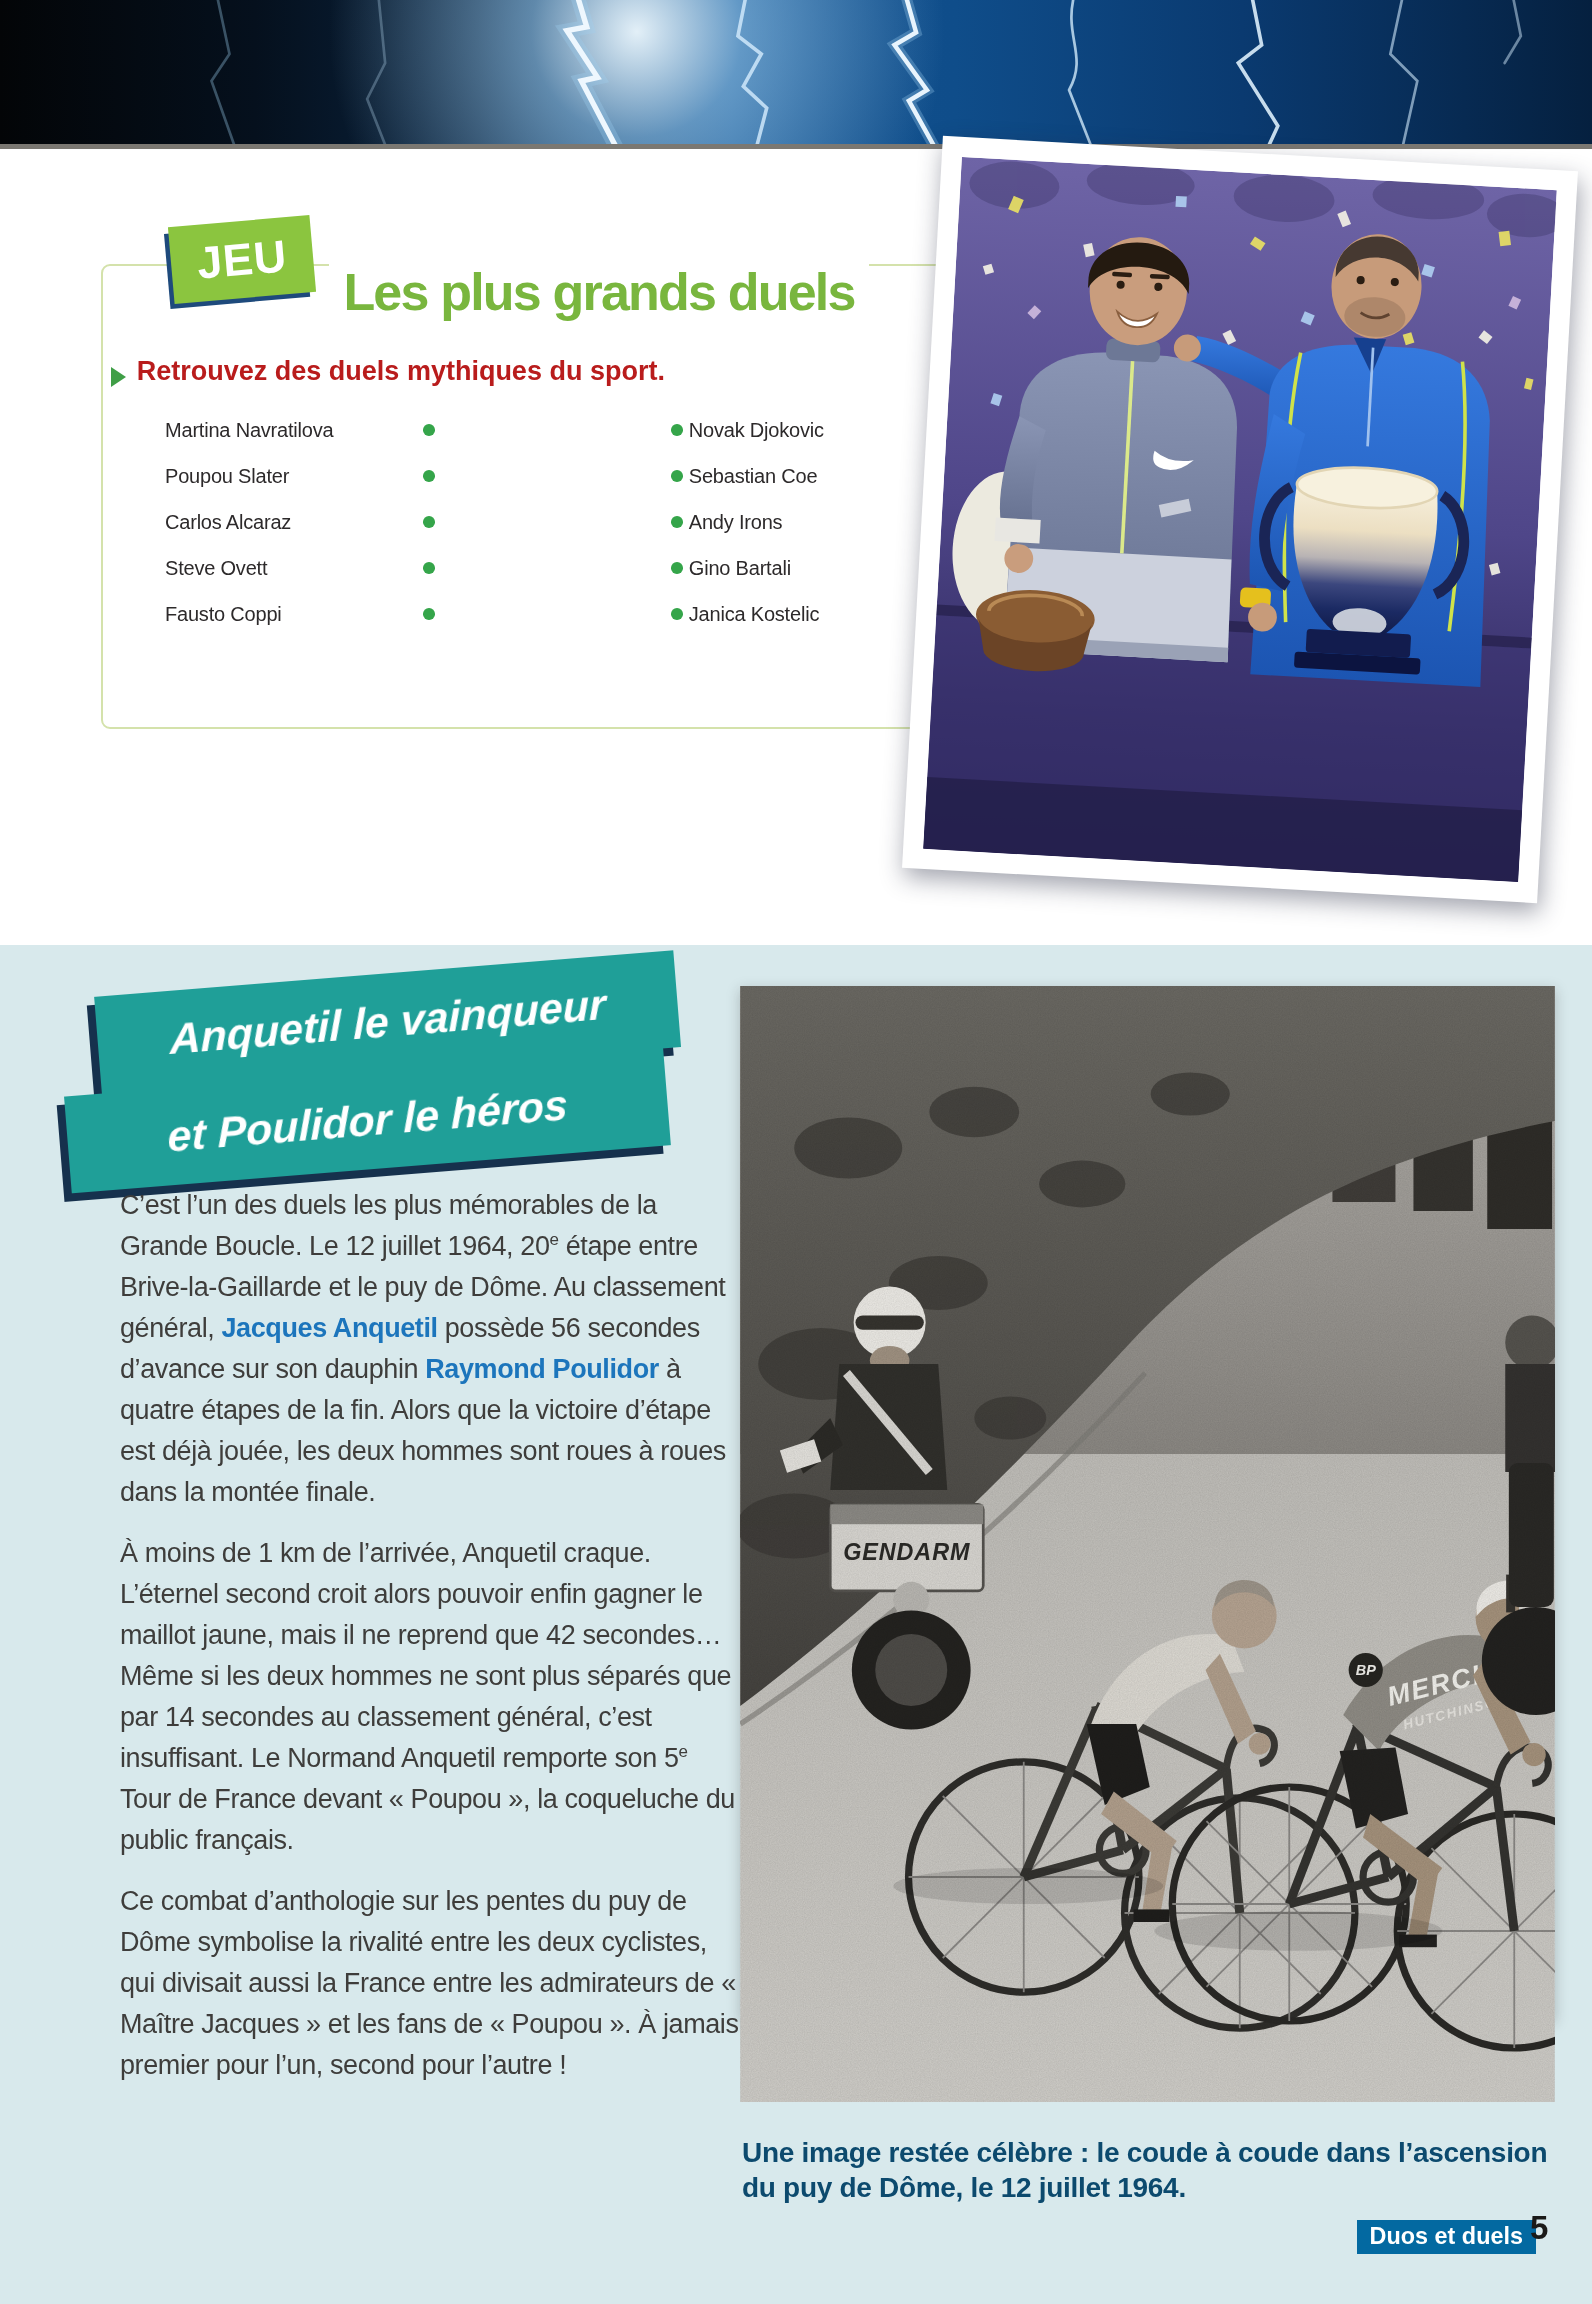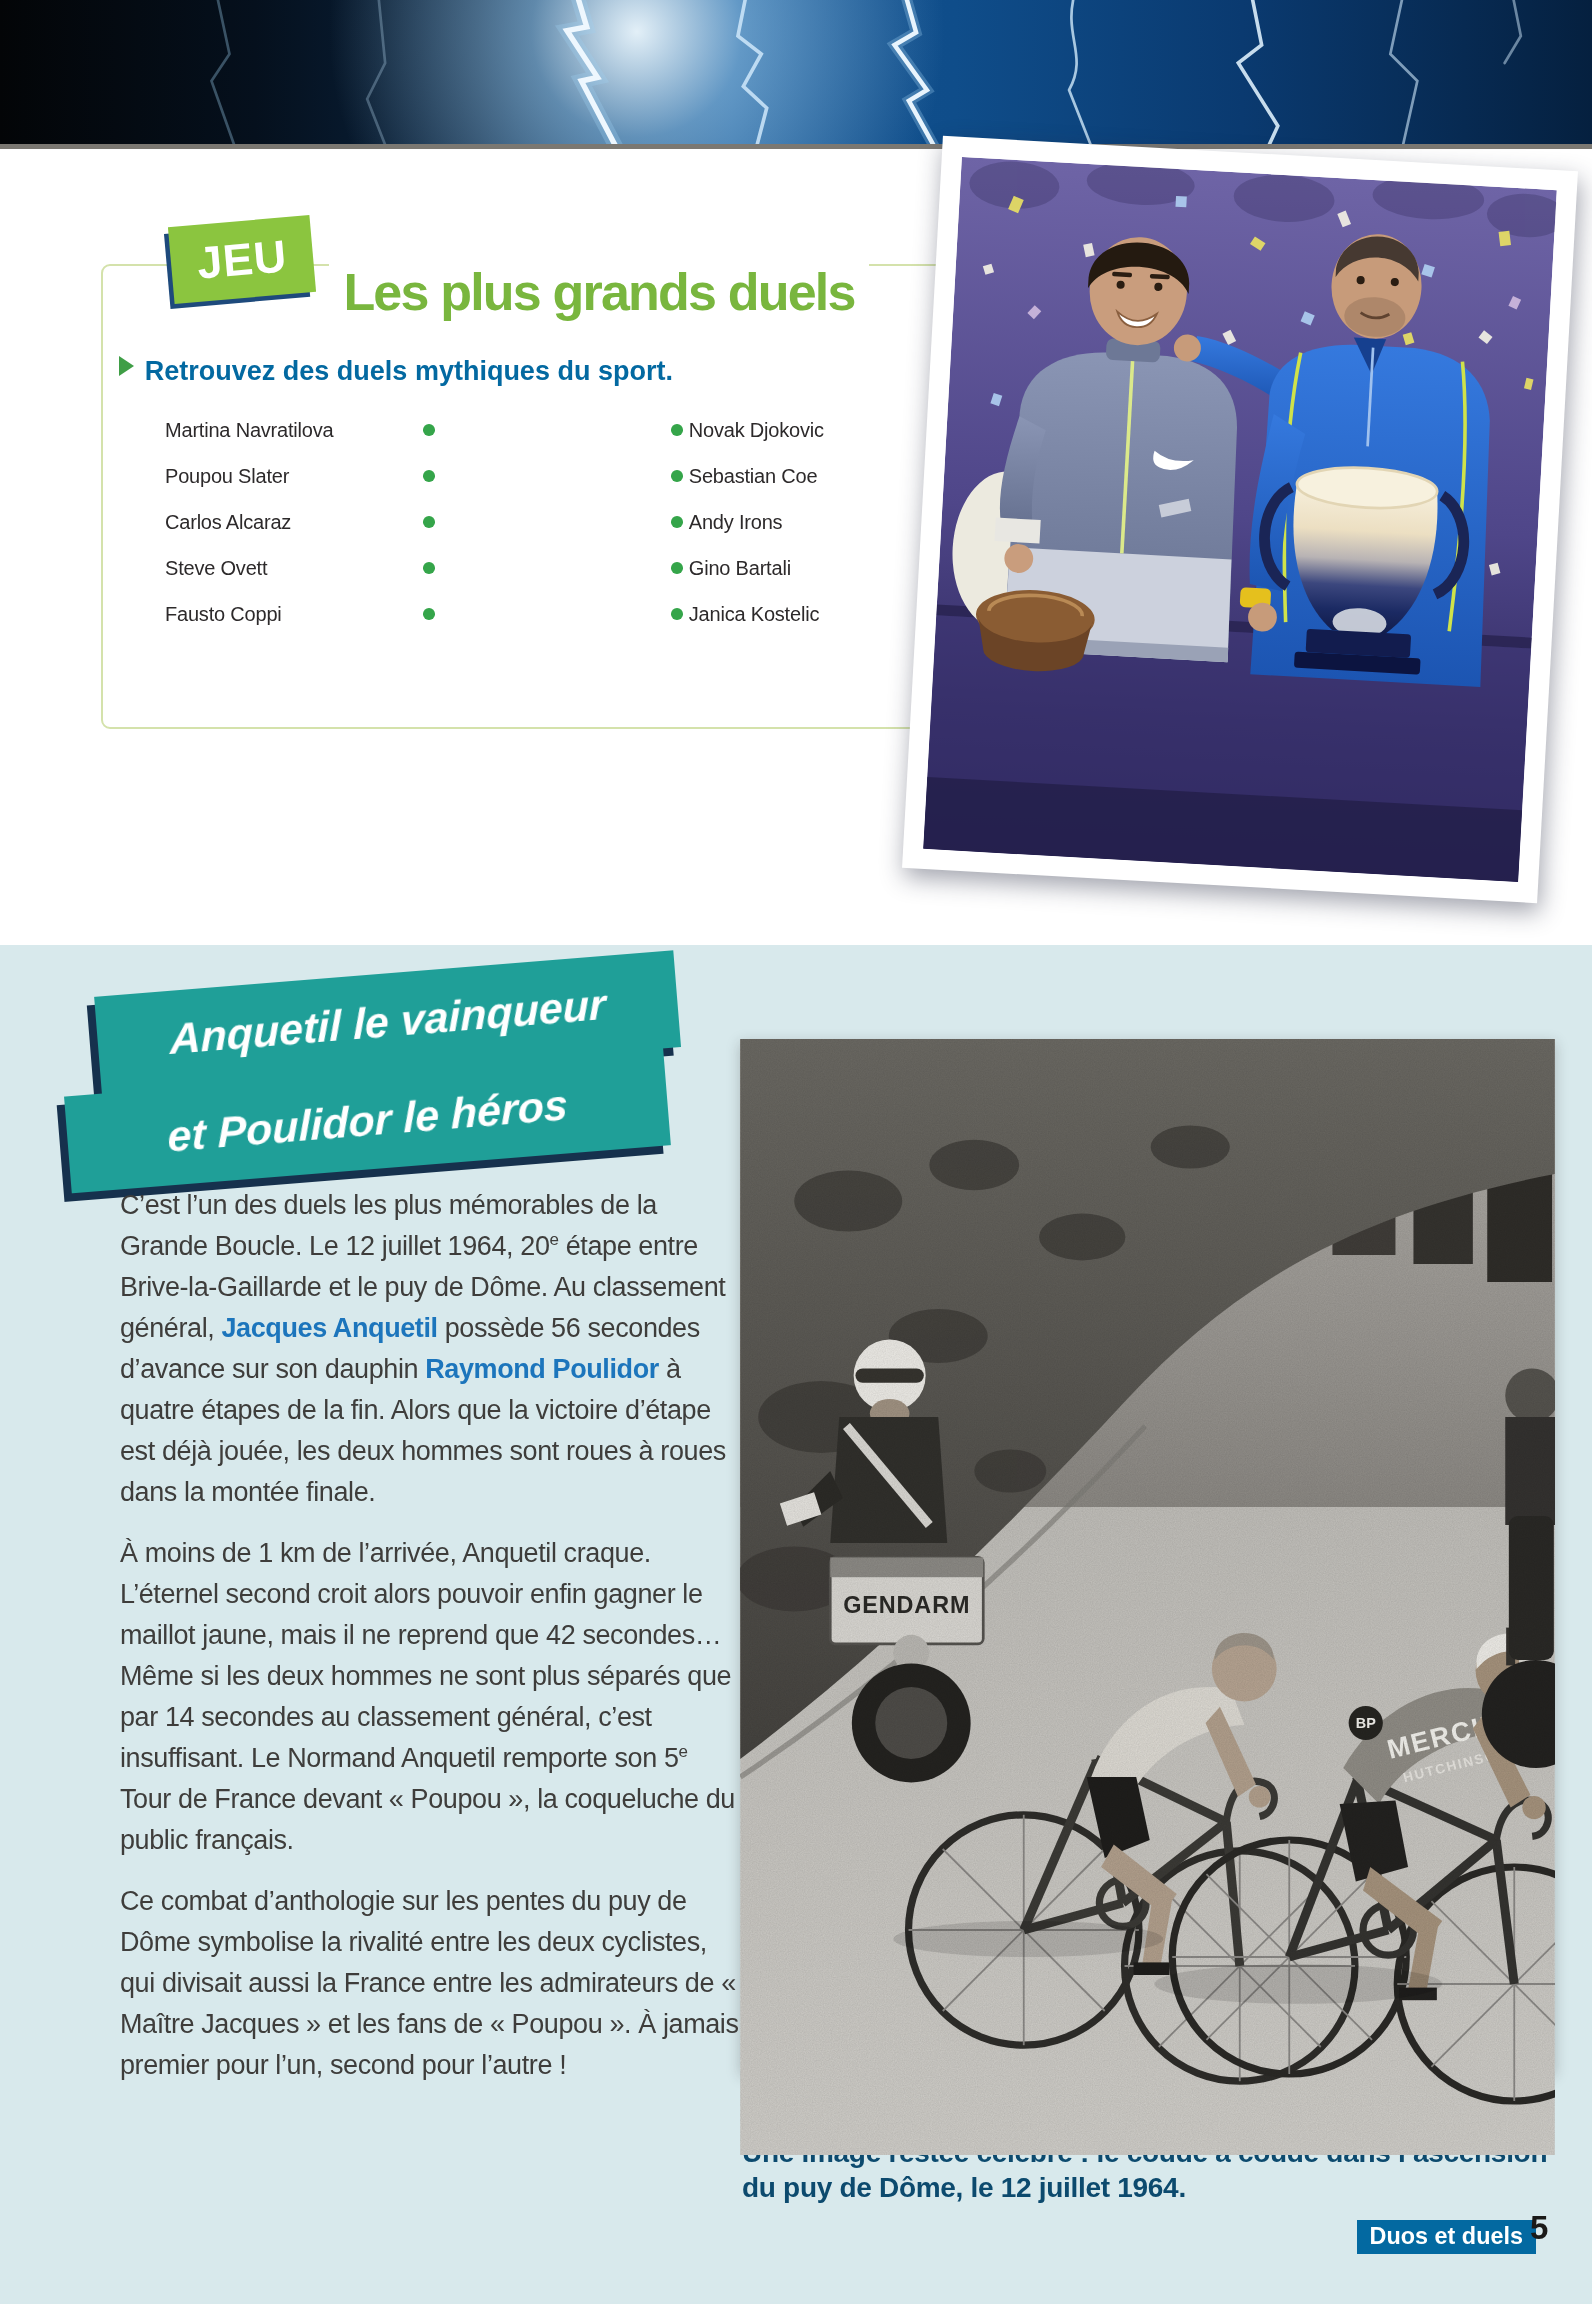--- a/index.html
+++ b/index.html
@@ -14,22 +14,22 @@
   .topbanner svg{position:absolute;inset:0;}
 
   
   .game-box{position:absolute;left:101px;top:264px;width:916px;height:461px;
             border:2.7px solid #d4e2ab;border-radius:9px;z-index:1;}
   .jeu-badge{position:absolute;left:171px;top:221px;width:142px;height:77px;background:#8bc53f;
              transform:rotate(-5deg);box-shadow:-5.4px 5.4px 0 -0.9px #1e4a7c;display:flex;align-items:center;
              justify-content:center;z-index:4;font-size:45px;font-weight:bold;color:#fff;letter-spacing:0.9px;}
   .game-title{position:absolute;left:329px;top:227px;font-size:52px;font-weight:bold;color:#79b63e;
               letter-spacing:-1.8px;background:#fff;padding:0 14.4px;line-height:1.16;z-index:3;white-space:nowrap;text-align:center;}
-  .instruction{position:absolute;left:119px;top:329px;font-size:27px;font-weight:bold;color:#0369a1;
-               display:flex;align-items:flex-start;gap:10.8px;z-index:3;}
+  .instruction{position:absolute;left:111px;top:329px;font-size:27px;font-weight:bold;color:#b91c1c;
+               display:flex;align-items:flex-end;gap:10.8px;z-index:3;}
   .tri{width:0;height:0;border-left:15.3px solid #3f9e46;border-top:10px solid transparent;border-bottom:10px solid transparent;}
   .match-list{position:absolute;left:165px;top:407px;width:756px;z-index:2;}
   .match-row{display:grid;grid-template-columns:252px 23.4px 225px 23.4px auto;align-items:center;height:46px;}
   .match-row .nm{font-size:20px;color:#2d2a2b;letter-spacing:-0.2px;white-space:nowrap;}
   .dot{width:11.7px;height:11.7px;border-radius:50%;background:#35a54a;justify-self:center;}
 
   
   .polaroid{position:absolute;left:922px;top:153px;width:596px;height:693px;background:#fff;padding:20px;
             transform:rotate(3.2deg);box-shadow:2.7px 9px 25px rgba(30,35,60,.42);z-index:5;}
   .polaroid svg{display:block;}
@@ -43,22 +43,22 @@
   .bar1{left:38px;top:0;width:581px;height:97px;}
   .bar2{left:0;top:97px;width:601px;height:97px;}
   .headline .bar span{color:#fff;font-weight:bold;font-style:italic;font-size:43px;transform:skewX(-4deg);white-space:nowrap;}
 
   .body-col{position:absolute;left:120px;top:1185px;width:625px;font-size:27px;line-height:41px;
             color:#3e3d3b;letter-spacing:-0.4px;z-index:2;}
   .body-col p{margin:0 0 20px 0;}
   .body-col sup{font-size:17px;line-height:0;}
   .bname{color:#1c75bc;font-weight:bold;}
 
-  .cycling{position:absolute;left:740px;top:1039px;width:815px;height:1033px;z-index:1;
-           box-shadow:0 3.6px 12.6px rgba(40,40,40,.25);}
+  .cycling{position:absolute;left:740px;top:986px;width:815px;height:1033px;z-index:1;
+           box-shadow:0 3.6px 12.6px rgba(40,40,40,.25);font-style:italic;}
   .caption{position:absolute;left:742px;top:2135px;width:810px;font-size:28px;line-height:35px;
            font-weight:bold;color:#0c4a6e;letter-spacing:-0.3px;}
 
   .footer-tag{position:absolute;left:1357px;top:2220px;background:#0369a1;color:#fff;font-size:23.4px;
               font-weight:bold;padding:2.7px 12.6px 4.5px;}
   .page-num{position:absolute;left:1530px;top:2209px;font-size:33px;font-weight:bold;color:#1b1a18;}
 </style>
 </head>
 <body>
 

